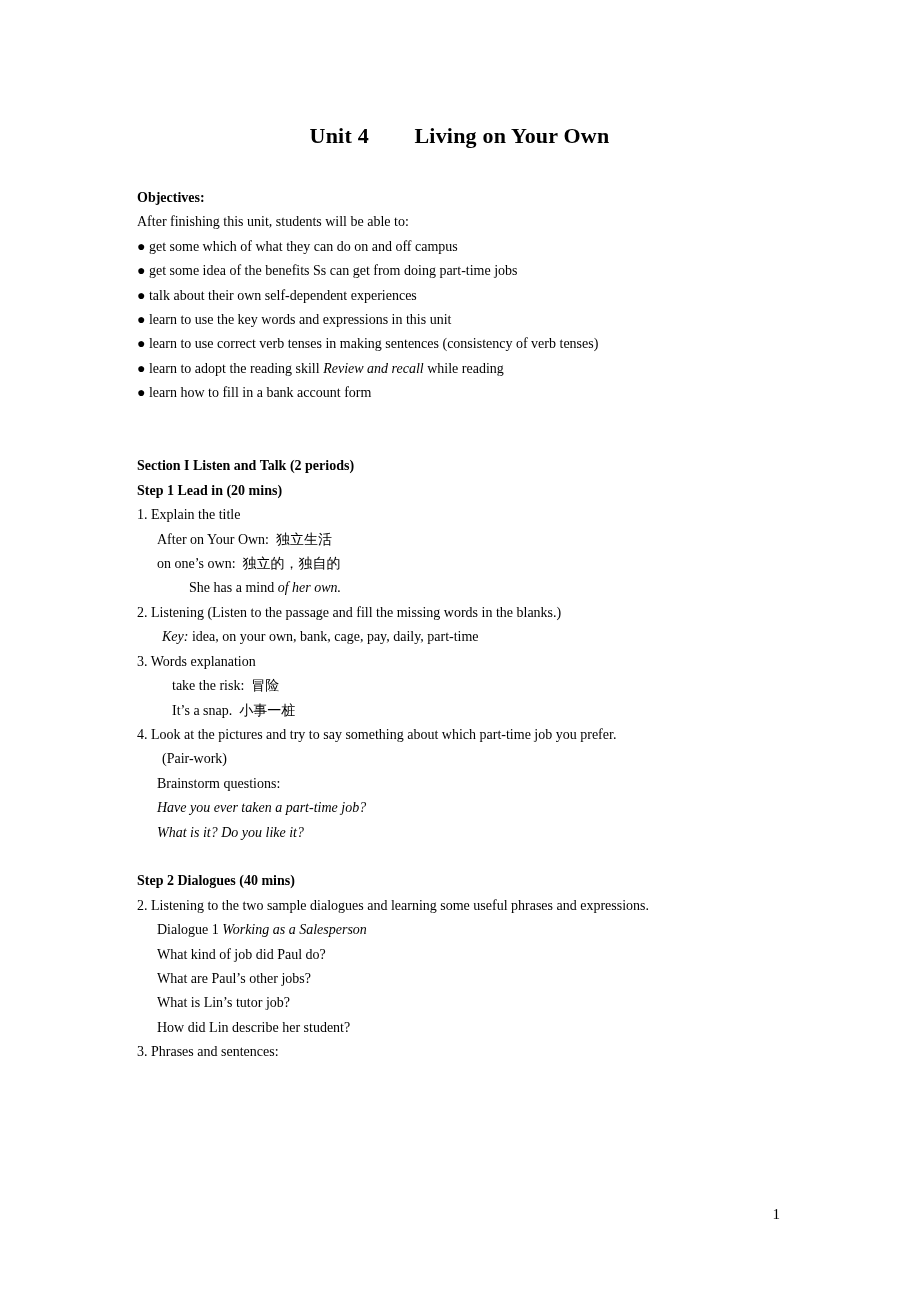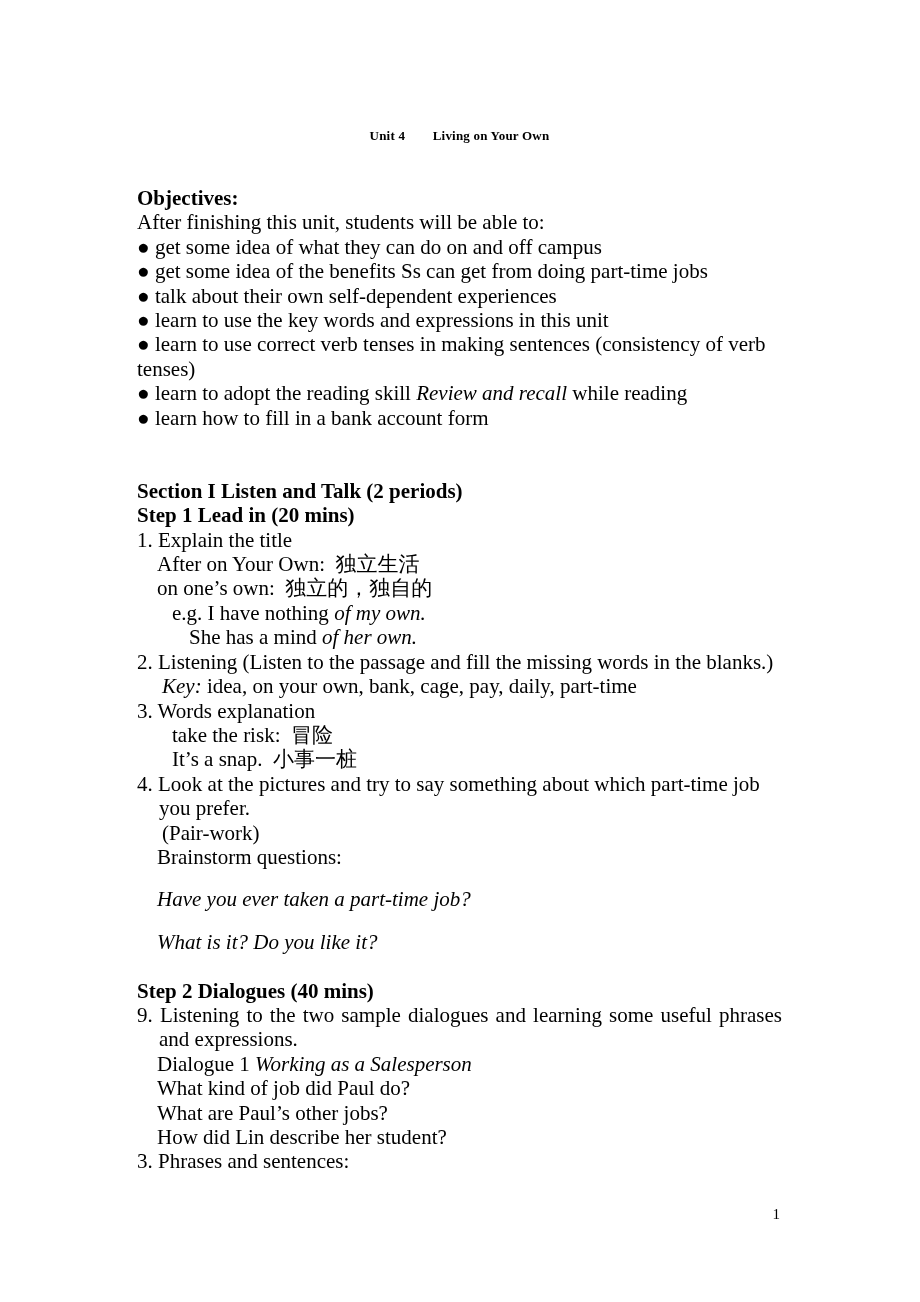--- a/index.html
+++ b/index.html
@@ -22,36 +22,36 @@
   }
   .content {
     position: absolute;
     left: 137px;
     top: 0;
     width: 645px;
   }
   .doc-title {
     text-align: center;
     font-weight: bold;
-    font-size: 13px;
+    font-size: 22px;
     line-height: 24px;
     margin: 0;
     padding-top: 124px;
     letter-spacing: 0.2px;
     white-space: pre;
   }
   .line {
-    font-size: 21px;
+    font-size: 14px;
     line-height: 24.4px;
     margin: 0;
     white-space: pre-wrap;
     text-align: left;
   }
   .line.bold { font-weight: bold; }
-  .line.italic { font-style: italic; margin-top: 18px; }
+  .line.italic { font-style: italic; }
   .line.justify {
     text-align: justify;
     text-align-last: left;
     white-space: normal;
   }
   .spacer-sm { height: 24.4px; }
   .spacer-lg { height: 48.8px; }
   .gap-title { height: 38px; }
   .it { font-style: italic; }
   .page-number {
@@ -83,21 +83,21 @@
 
   <div class="content">
 
     <h1 class="doc-title"><span>Unit 4</span><span>        </span><span>Living on Your Own</span></h1>
 
     <div class="gap-title"></div>
 
     <p class="line bold i0">Objectives:</p>
     <p class="line i0">After finishing this unit, students will be able to:</p>
 
-    <p class="line i0"><span>●</span><span> </span><span>get some idea of what they can do on and off campus</span></p>
+    <p class="line i0"><span>●</span><span> </span><span>get some which of what they can do on and off campus</span></p>
 
     <p class="line i0"><span>●</span><span> </span><span>get some idea of the benefits Ss can get from doing part-time jobs</span></p>
 
     <p class="line i0"><span>●</span><span> </span><span>talk about their own self-dependent experiences</span></p>
 
     <p class="line i0"><span>●</span><span> </span><span>learn to use the key words and expressions in this unit</span></p>
 
     <p class="line i0"><span>●</span><span> </span><span>learn to use correct verb tenses in making sentences (consistency of verb tenses)</span></p>
 
     <p class="line i0"><span>●</span><span> </span><span>learn to adopt the reading skill </span><span class="it">Review and recall</span><span> while reading</span></p>
@@ -106,48 +106,48 @@
 
     <div class="spacer-lg"></div>
 
     <p class="line bold i0">Section I Listen and Talk (2 periods)</p>
     <p class="line bold i0">Step 1 Lead in (20 mins)</p>
 
     <p class="line i0">1. Explain the title</p>
     <p class="line i1 cjk-line">After on Your Own:  独立生活</p>
     <p class="line i1 cjk-line">on one’s own:  独立的，独自的</p>
 
-    <p class="line i3"><span>e.g. I have nothing </span><span class="it">of my own.</span></p>
 
     <p class="line i4"><span>She has a mind </span><span class="it">of her own.</span></p>
 
     <p class="line i0">2. Listening (Listen to the passage and fill the missing words in the blanks.)</p>
     <p class="line i2"><span class="it">Key:</span><span> idea, on your own, bank, cage, pay, daily, part-time</span></p>
 
     <p class="line i0">3. Words explanation</p>
     <p class="line i3 cjk-line">take the risk:  冒险</p>
     <p class="line i3 cjk-line">It’s a snap.  小事一桩</p>
 
     <p class="line i0 hang">4. Look at the pictures and try to say something about which part-time job you prefer.</p>
     <p class="line i2">(Pair-work)</p>
     <p class="line i1">Brainstorm questions:</p>
     <p class="line i1 italic">Have you ever taken a part-time job?</p>
     <p class="line i1 italic">What is it? Do you like it?</p>
 
     <div class="spacer-sm"></div>
 
     <p class="line bold i0">Step 2 Dialogues (40 mins)</p>
 
-    <p class="line justify hang-just">9.  Listening to the two sample dialogues and learning some useful phrases and expressions.</p>
+    <p class="line justify hang-just">2.  Listening to the two sample dialogues and learning some useful phrases and expressions.</p>
 
     <p class="line i1"><span>Dialogue 1 </span><span class="it">Working as a Salesperson</span></p>
 
 
     <p class="line i1">What kind of job did Paul do?</p>
     <p class="line i1">What are Paul’s other jobs?</p>
+    <p class="line i1">What is Lin’s tutor job?</p>
     <p class="line i1">How did Lin describe her student?</p>
 
     <p class="line i0">3. Phrases and sentences:</p>
 
   </div>
 
   <div class="page-number">1</div>
 
 </div>
 

